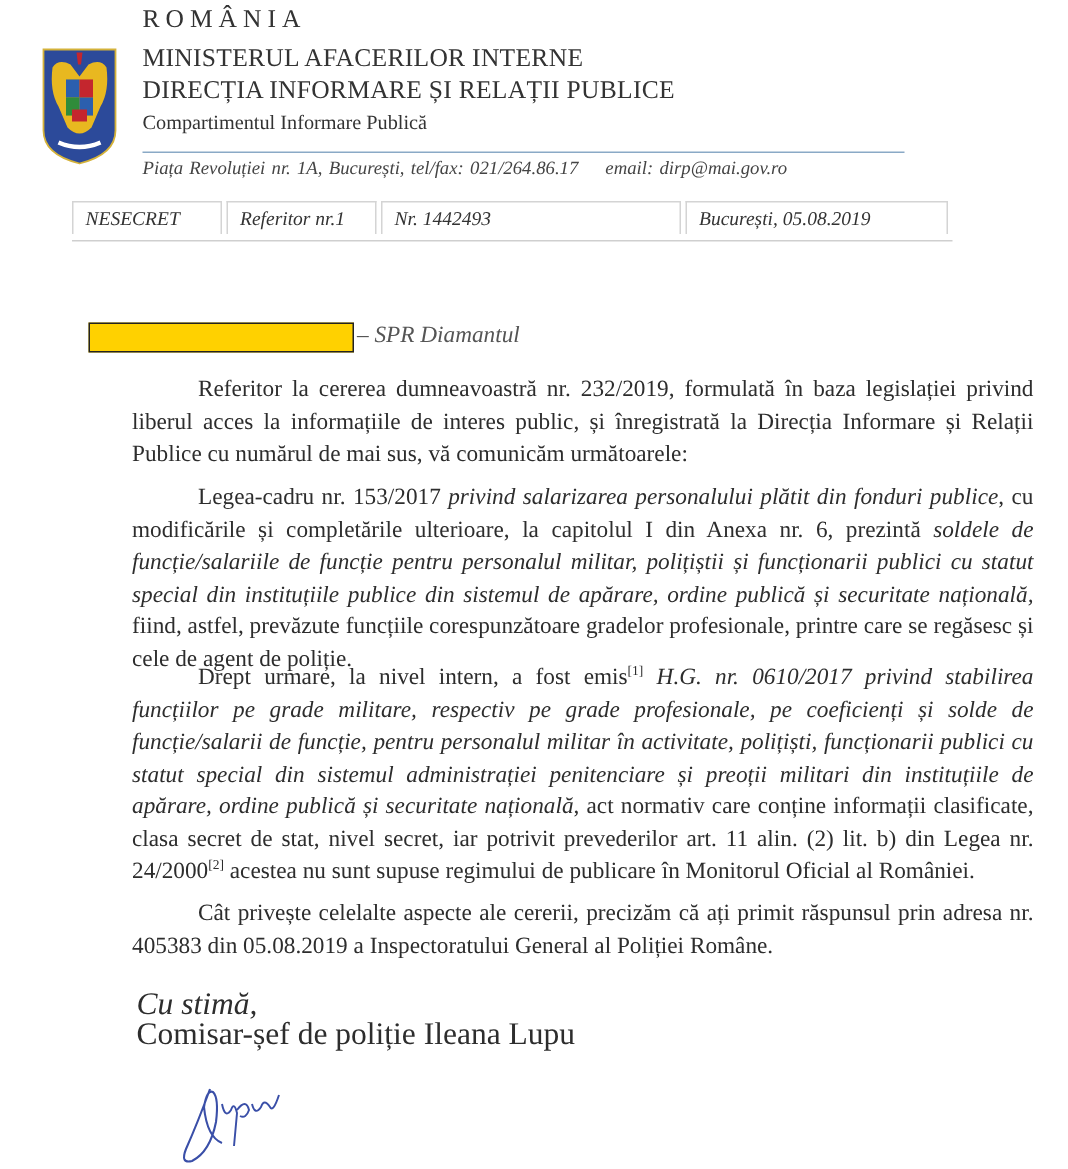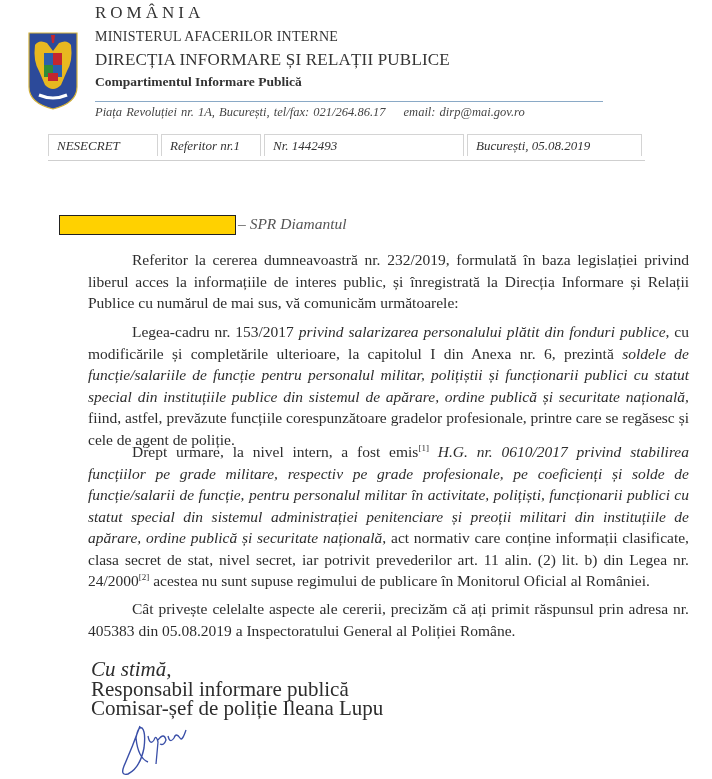--- a/index.html
+++ b/index.html
@@ -4,30 +4,30 @@
 <style>
   html, body { margin: 0; padding: 0; background: #ffffff; }
   body {
     width: 712px; height: 779px; position: relative; overflow: hidden;
     font-family: "Liberation Serif", "DejaVu Serif", serif;
     color: #2a2a2a;
   }
   .abs { position: absolute; }
   .crest { left: 27px; top: 31px; width: 52px; height: 80px; }
   .h-romania { left: 95px; top: 3px; font-size: 17px; letter-spacing: 4px; color: #333; }
-  .h-ministry { left: 95px; top: 29px; font-size: 14px; color: #333; letter-spacing: 0.2px; }
+  .h-ministry { left: 95px; top: 29px; font-size: 17px; color: #333; letter-spacing: 0.2px; }
   .h-direction { left: 95px; top: 50px; font-size: 17px; color: #333; letter-spacing: 0.2px; }
-  .h-compart { left: 95px; top: 74px; font-size: 13.5px; color: #333; font-weight: bold; }
+  .h-compart { left: 95px; top: 74px; font-size: 13.5px; color: #333; }
   .h-rule { left: 95px; top: 101px; width: 508px; height: 1px; background: #8aa9c6; }
   .h-address { left: 95px; top: 105px; font-size: 12.5px; font-style: italic; color: #444; word-spacing: 1px; text-align: center; }
   .h-address .email { margin-left: 18px; }
 
   .meta-table { left: 48px; top: 134px; height: 26px; display: flex; border-bottom: 1px solid #cfcfcf; }
   .meta-cell { border: 1px solid #d4d4d4; border-bottom: none; height: 22px; padding: 2px 8px 0 8px; font-size: 13px; font-style: italic; color: #333; box-sizing: border-box; margin-right: 3px; line-height: 18px; }
-  .c1 { width: 110px; }
+  .c1 { width: 100px; }
   .c2 { width: 100px; }
   .c3 { width: 200px; }
   .c4 { width: 175px; margin-left: 0px; }
 
   .recipient { left: 55px; top: 215px; font-size: 15.5px; font-style: italic; color: #555; display: flex; }
   .redact { width: 177px; height: 20px; background: #ffd100; border: 1.5px solid #222; box-sizing: border-box; margin-left: 4px; margin-right: 2px; }
 
   .body-text { left: 88px; width: 601px; font-size: 15.5px; line-height: 21.5px; text-align: justify; color: #2d2d2d; }
   .para { text-indent: 44px; margin: 0; }
   .p1 { top: 249px; }
@@ -91,21 +91,20 @@
 <div class="abs body-text p3">
   <p class="para"><span>Drept urmare, la nivel intern, a fost emis</span><sup>[1]</sup><span class="it"> H.G. nr. 0610/2017 privind stabilirea funcțiilor pe grade militare, respectiv pe grade profesionale, pe coeficienți și solde de funcție/salarii de funcție, pentru personalul militar în activitate, polițiști, funcționarii publici cu statut special din sistemul administrației penitenciare și preoții militari din instituțiile de apărare, ordine publică și securitate națională</span><span>, act normativ care conține informații clasificate, clasa secret de stat, nivel secret, iar potrivit prevederilor art. 11 alin. (2) lit. b) din Legea nr. 24/2000</span><sup>[2]</sup><span> acestea nu sunt supuse regimului de publicare în Monitorul Oficial al României.</span></p>
 </div>
 
 <div class="abs body-text p4">
   <p class="para">Cât privește celelalte aspecte ale cererii, precizăm că ați primit răspunsul prin adresa nr. 405383 din 05.08.2019 a Inspectoratului General al Poliției Române.</p>
 </div>
 
 <div class="abs closing">
   <div class="it">Cu stimă,</div>
-  <div>Responsabil informare publică</div>
   <div>Comisar-șef de poliție Ileana Lupu</div>
 </div>
 
 <div class="abs signature">
   <svg width="90" height="62" viewBox="0 0 90 62">
     <path d="M30 8 Q22 30 14 48 Q10 58 18 56 Q30 50 34 30 Q36 14 32 10 Q28 8 26 20 Q28 40 38 44" stroke="#3a4fa8" stroke-width="1.4" fill="none"></path>
     <path d="M38 18 Q40 28 44 22 Q46 16 48 24 L46 46 M48 22 Q54 14 56 22 Q54 28 50 26 M58 18 Q60 26 64 20 Q66 14 70 20 Q72 24 76 12" stroke="#3a4fa8" stroke-width="1.3" fill="none"></path>
   </svg>
 </div>
 

